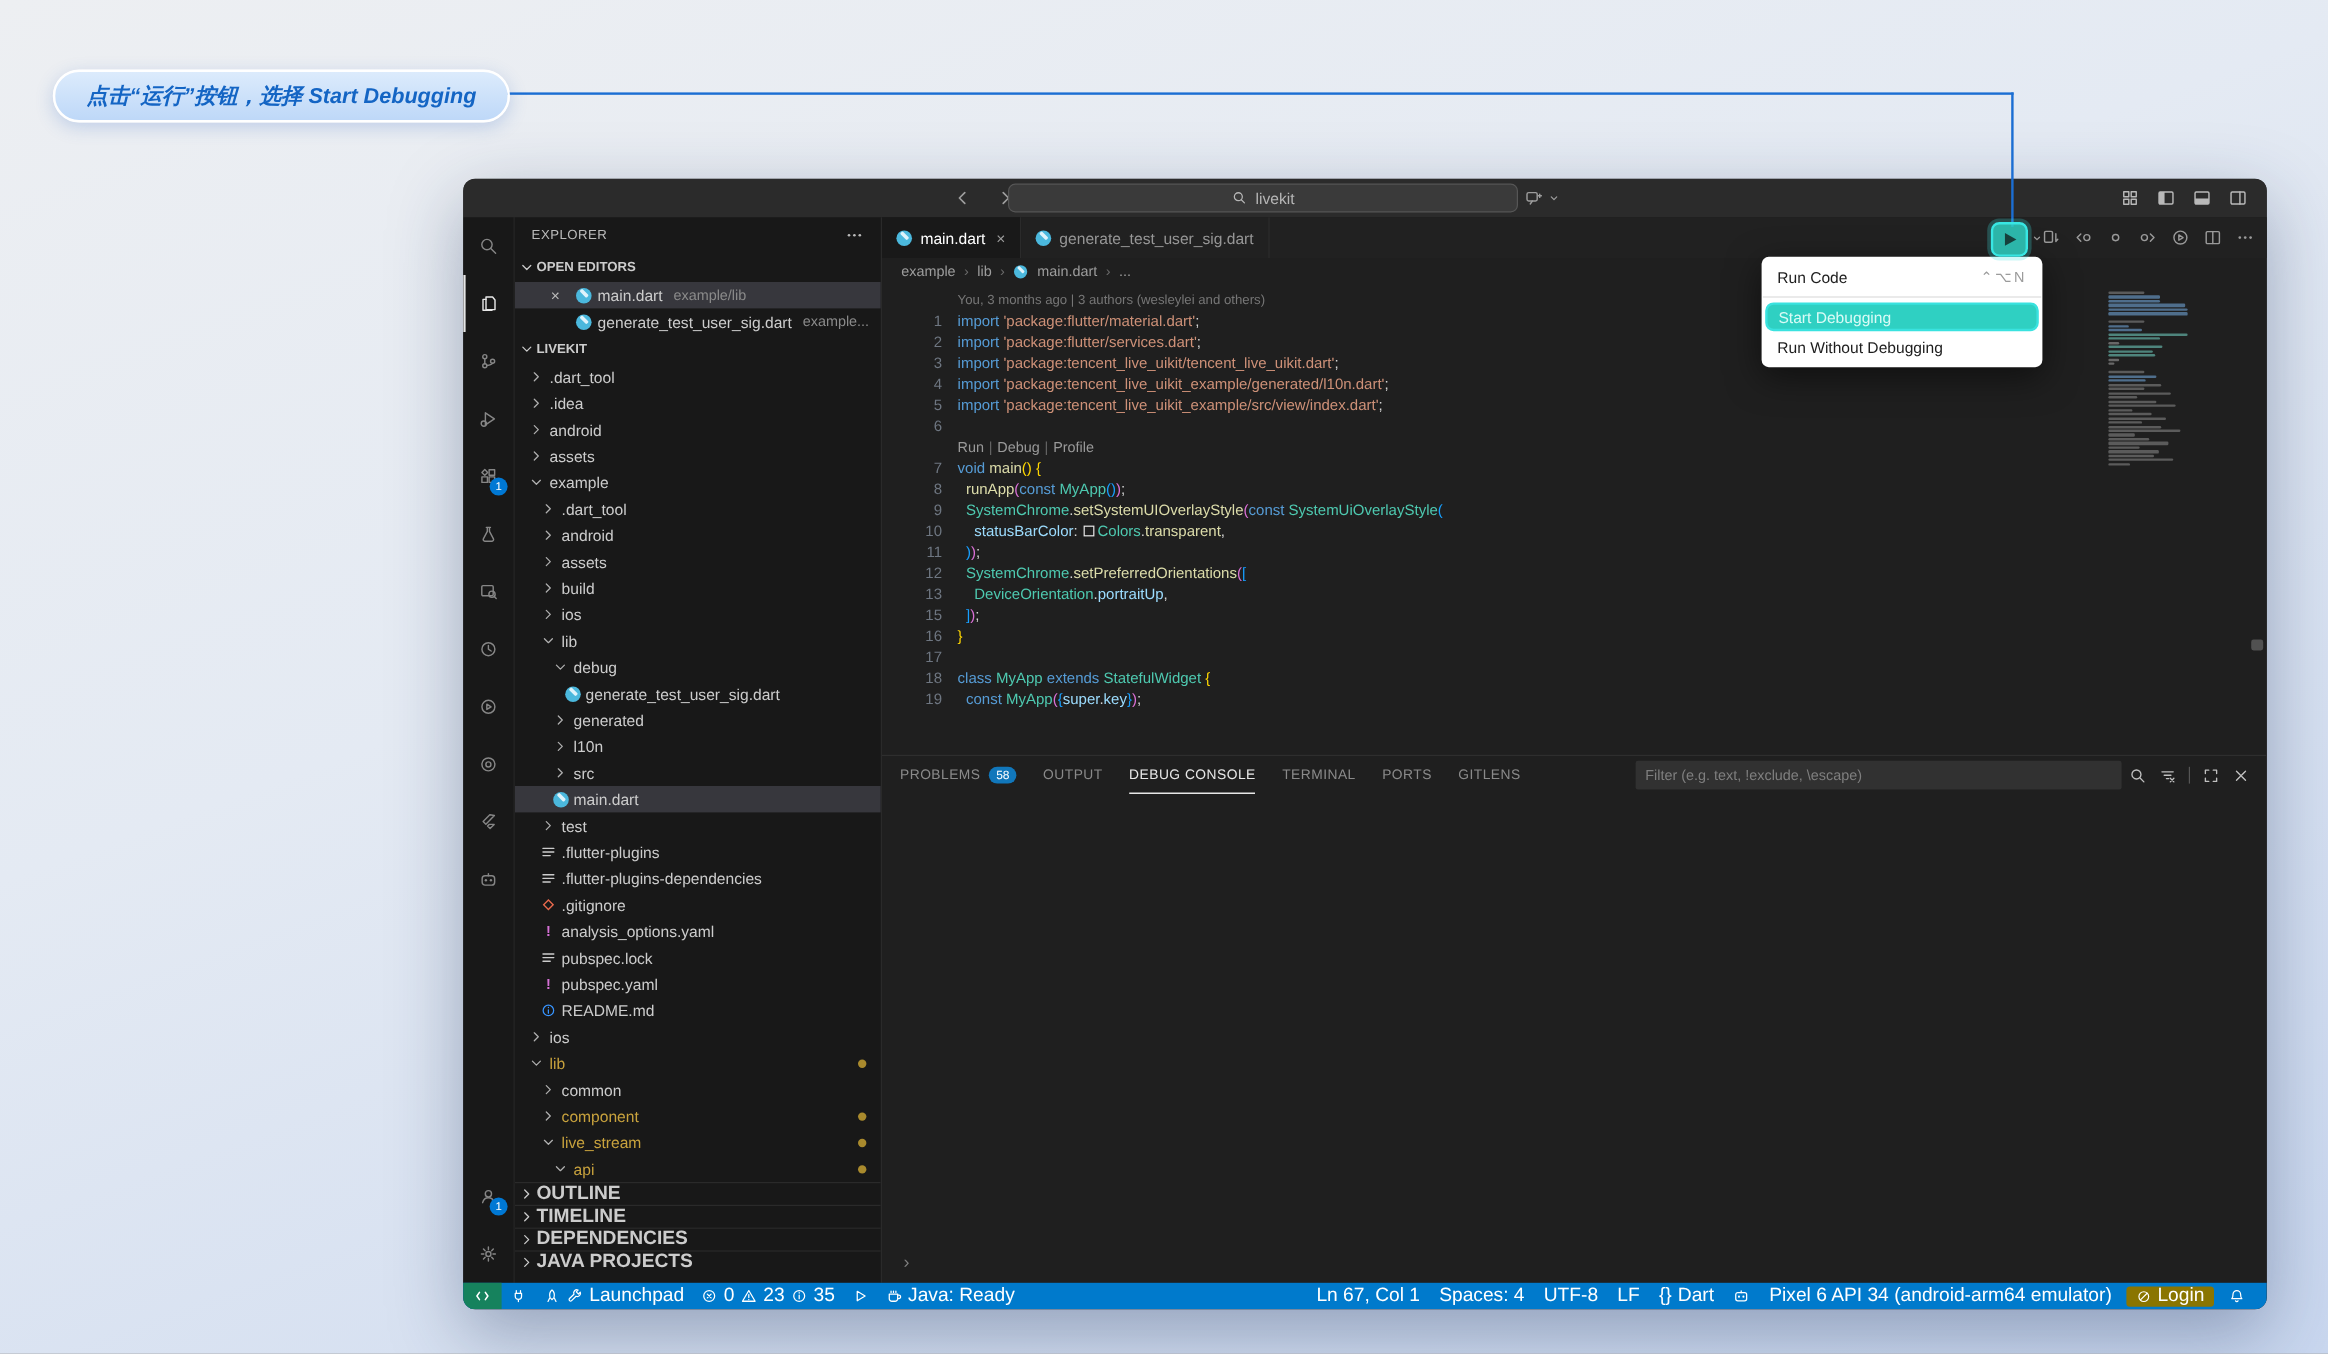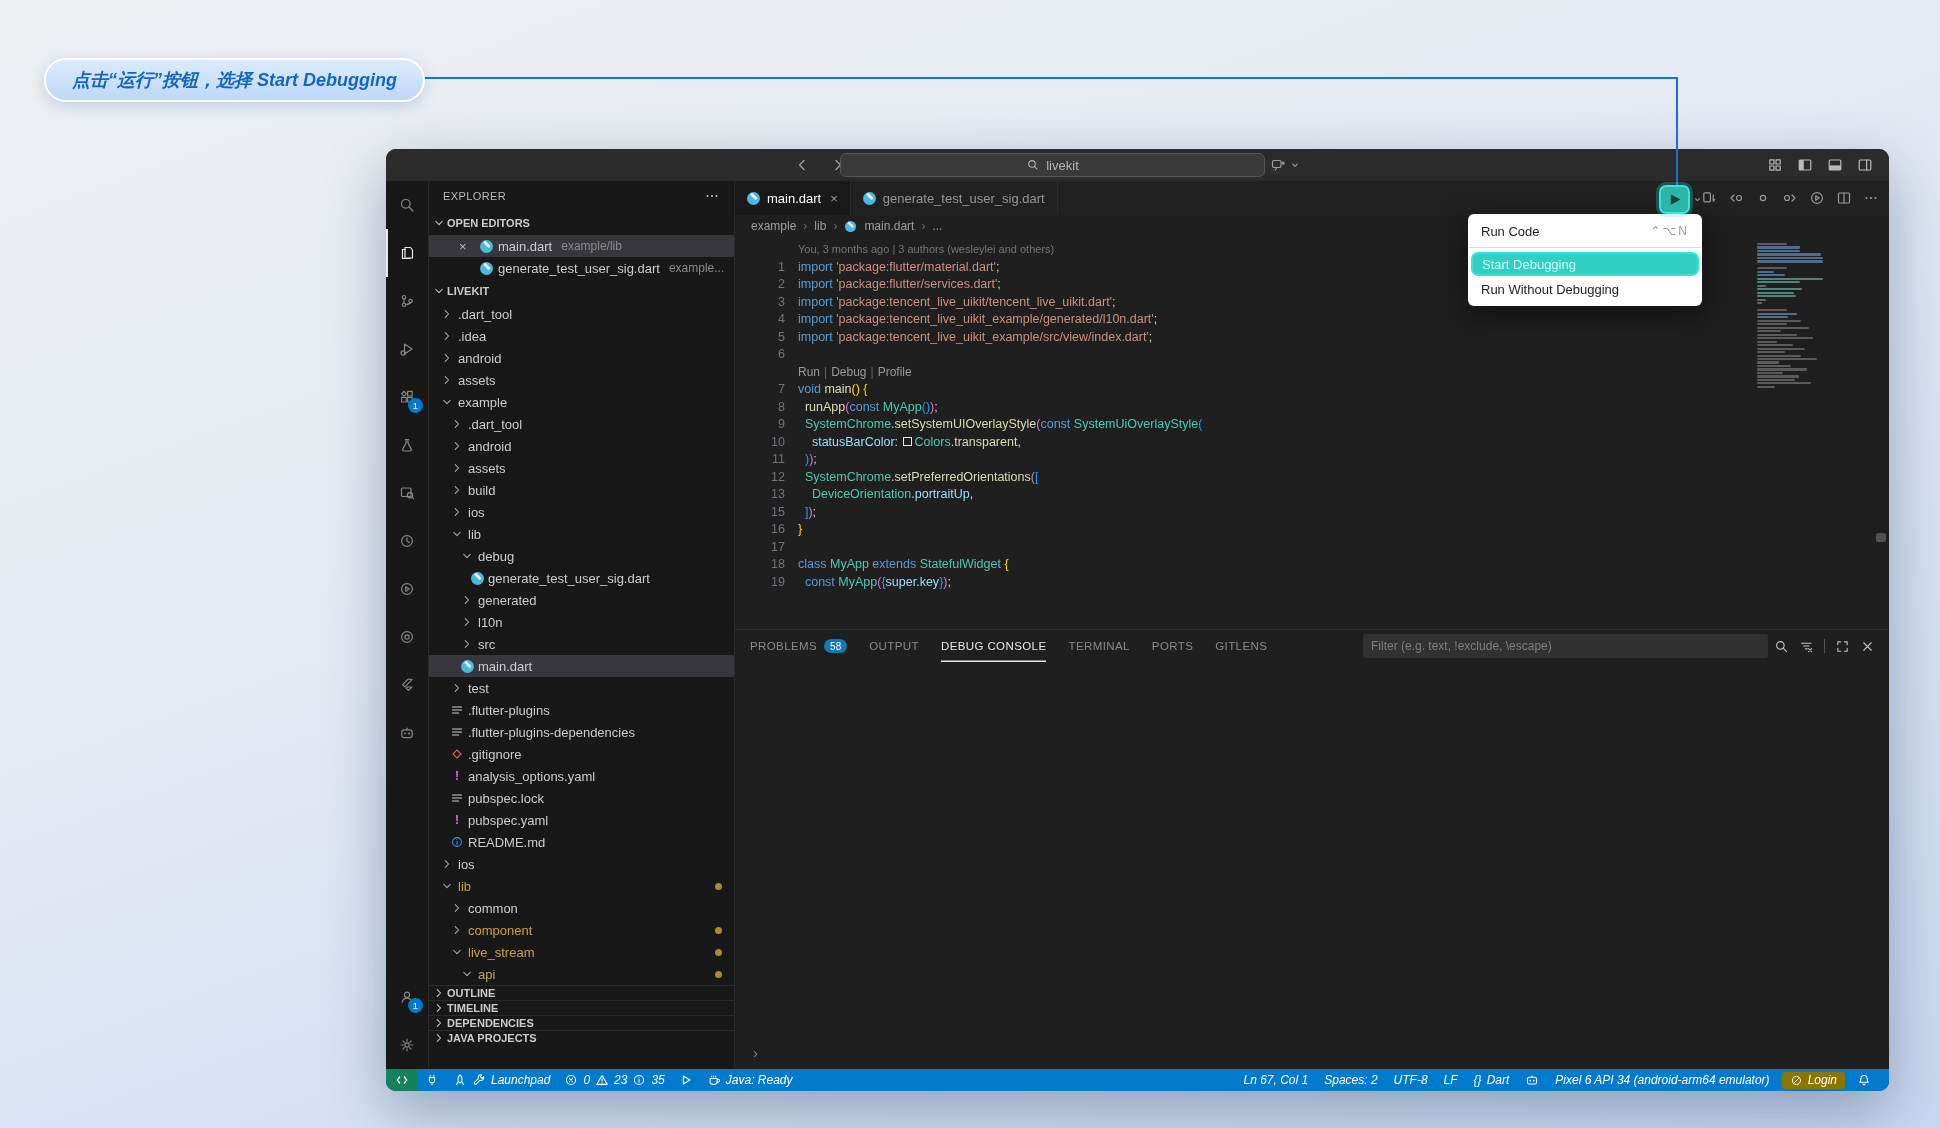--- a/index.html
+++ b/index.html
@@ -59,21 +59,21 @@
   .oe-row { padding-left:30px; gap:5px; }
   .oe-row .x-slot { width:16px; color:#bbbbbb; }
   .selected { background:#37373d; }
   .detail { color:#8a8a8a; font-size:12px; margin-left:4px; }
   .tree-row .chev { width:16px; flex:0 0 16px; color:#b0b0b0; }
   .tree-row .ficon { width:16px; flex:0 0 16px; }
   .tree-row .lbl { margin-left:3px; }
   .lbl.yellow { color:#c8a23d; }
   .mod-dot { width:7px; height:7px; border-radius:50%; background:#a98a2d; margin-left:auto; margin-right:12px; flex:0 0 7px; }
   .bottom-sec { flex:0 0 21px; border-top:1px solid #2a2a2a; display:flex; align-items:center; gap:1px; padding-left:3px;
-    font-size:11px; font-weight:bold; color:#cccccc; }
+    font-size:16px; font-weight:bold; color:#cccccc; }
   .dart-badge { width:13px; height:13px; border-radius:50%; background:#4bb8dd; position:relative; display:inline-block; }
   .dart-badge:after { content:""; position:absolute; left:3px; top:3px; width:8px; height:2.5px; background:#dff3fb; transform:rotate(45deg); border-radius:1px; }
   .excl { color:#d670d6; font-weight:bold; font-size:12px; width:16px; text-align:center; }
 
   
   .editor-col { flex:1; display:flex; flex-direction:column; min-width:0; background:#1f1f1f; }
   .tabstrip { flex:0 0 34px; background:#212121; display:flex; position:relative; }
   .tab { display:flex; align-items:center; gap:7px; padding:0 12px; font-size:13px; color:#969696; border-right:1px solid #2b2b2b; }
   .tab.active { background:#191919; color:#ffffff; }
   .tab .tx { color:#9d9d9d; font-size:13px; margin-left:2px; }
@@ -103,21 +103,21 @@
   .badge-blue { background:#1177bb; color:#fff; border-radius:10px; padding:1.5px 6px; font-size:10px; letter-spacing:0; }
   .filter { position:absolute; right:121px; top:4px; width:405px; height:24px; background:#313131; border:none; border-radius:2px;
     color:#cccccc; font-size:12px; padding-left:8px; font-family:"Liberation Sans",sans-serif; }
   .filter::placeholder { color:#7f7f7f; }
   .panel-icons { position:absolute; right:14px; top:0; height:32px; display:flex; align-items:center; gap:10px; color:#c0c0c0; }
   .pi-sep { width:1px; height:14px; background:#555; }
   .panel-body { flex:1; display:flex; flex-direction:column; }
   .console-row { margin-top:auto; padding:0 0 8px 18px; color:#7f7f7f; font-size:15px; }
 
   
-  .statusbar { flex:0 0 22px; background:#007acc; display:flex; align-items:center; color:#ffffff; font-size:12px;font-style:italic; }
+  .statusbar { flex:0 0 22px; background:#007acc; display:flex; align-items:center; color:#ffffff; font-size:16px; }
   .remote { height:22px; background:#16825d; display:flex; align-items:center; padding:0 9px; }
   .sb-item { display:flex; align-items:center; gap:5px; padding:0 7px; height:22px; }
   .sb-right { margin-left:auto; display:flex; align-items:center; padding-right:10px; }
   .sb-right .sb-item { padding:0 8px; }
   .login-badge { background:#8a7500; border-radius:3px; height:17px; display:flex; align-items:center; gap:5px; padding:0 8px; margin:0 4px; }
 
   
   .menu { position:absolute; left:1468px; top:214px; width:234px; background:#ffffff; border-radius:6px;
     box-shadow:0 8px 28px rgba(0,0,0,.5); padding:5px 0; font-size:13px; color:#1d1d1d; z-index:90; }
   .menu-item { height:24px; display:flex; align-items:center; padding:0 13px; }
@@ -909,21 +909,21 @@
             <path d="M11.5 7.2h1.2a1.6 1.6 0 010 3.2h-1.2M5.2 4.6v-1.2M7.5 4.6v-1.2M9.8 4.6v-1.2"></path>
           </svg>
         </span>
         <span>Java: Ready</span>
       </div>
       <div class="sb-right">
         <div class="sb-item">
           <span>Ln 67, Col 1</span>
         </div>
         <div class="sb-item">
-          <span>Spaces: 2</span>
+          <span>Spaces: 4</span>
         </div>
         <div class="sb-item">
           <span>UTF-8</span>
         </div>
         <div class="sb-item">
           <span>LF</span>
         </div>
         <div class="sb-item">
           <span>{}</span>
           <span>Dart</span>

